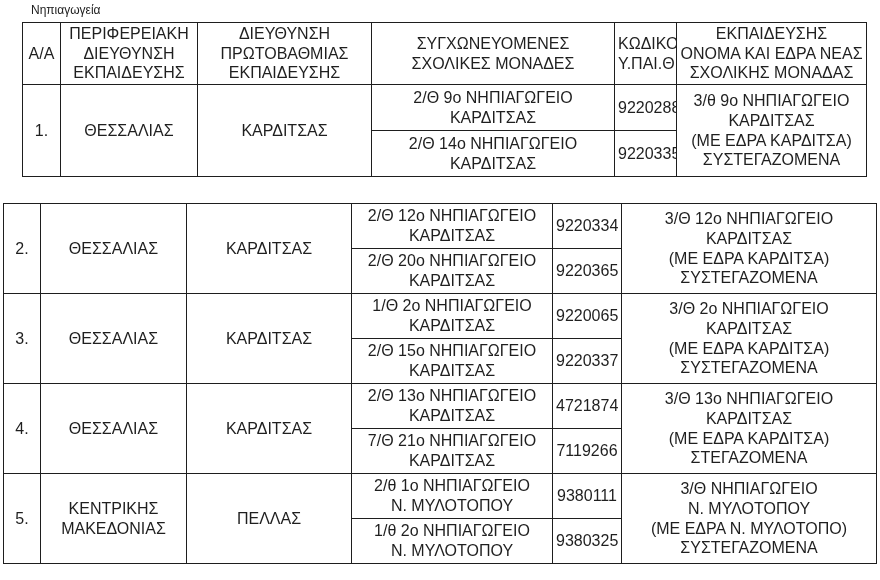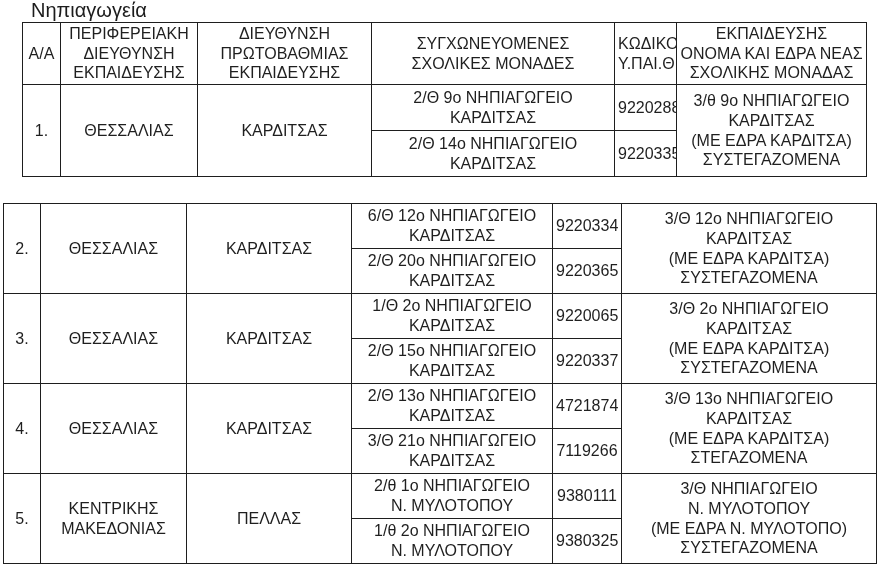--- a/index.html
+++ b/index.html
@@ -16,21 +16,21 @@
     position: relative;
     width: 880px;
     height: 580px;
     background: #ffffff;
     overflow: hidden;
   }
   .doc-title {
     position: absolute;
     left: 31px;
     top: 1px;
-    font-size: 20px;
+    font-size: 12px;
     line-height: 19px;
     color: #1c1c1c;
   }
   table.sched {
     border-collapse: collapse;
     table-layout: fixed;
     position: absolute;
     background: #ffffff;
   }
   #table1 { left: 22px; top: 22px; width: 844px; }
@@ -129,21 +129,21 @@
         <col style="width:69px">
         <col style="width:255px">
     </colgroup>
 
     <tbody>
         <tr class="sub-row">
       <td rowspan="2">2.</td>
       <td rowspan="2">ΘΕΣΣΑΛΙΑΣ</td>
       <td rowspan="2">ΚΑΡΔΙΤΣΑΣ</td>
       <td class="merged-school-cell">
-            <div>6/Θ 12ο ΝΗΠΙΑΓΩΓΕΙΟ</div>
+            <div>2/Θ 12ο ΝΗΠΙΑΓΩΓΕΙΟ</div>
             <div>ΚΑΡΔΙΤΣΑΣ</div>
           </td>
       <td class="code-cell">9220334</td>
       <td rowspan="2" class="new-school-cell">
             <div>3/Θ 12ο ΝΗΠΙΑΓΩΓΕΙΟ</div>
             <div>ΚΑΡΔΙΤΣΑΣ</div>
             <div>(ΜΕ ΕΔΡΑ ΚΑΡΔΙΤΣΑ)</div>
             <div>ΣΥΣΤΕΓΑΖΟΜΕΝΑ</div>
           </td>
     </tr>
@@ -190,21 +190,21 @@
       <td class="code-cell">4721874</td>
       <td rowspan="2" class="new-school-cell">
             <div>3/Θ 13ο ΝΗΠΙΑΓΩΓΕΙΟ</div>
             <div>ΚΑΡΔΙΤΣΑΣ</div>
             <div>(ΜΕ ΕΔΡΑ ΚΑΡΔΙΤΣΑ)</div>
             <div>ΣΤΕΓΑΖΟΜΕΝΑ</div>
           </td>
     </tr>
     <tr class="sub-row">
       <td class="merged-school-cell">
-            <div>3/Θ 21ο ΝΗΠΙΑΓΩΓΕΙΟ</div>
+            <div>7/Θ 21ο ΝΗΠΙΑΓΩΓΕΙΟ</div>
             <div>ΚΑΡΔΙΤΣΑΣ</div>
           </td>
       <td class="code-cell">7119266</td>
     </tr>
 
     <tr class="sub-row">
       <td rowspan="2">5.</td>
       <td rowspan="2">
             <div>ΚΕΝΤΡΙΚΗΣ</div>
             <div>ΜΑΚΕΔΟΝΙΑΣ</div>

